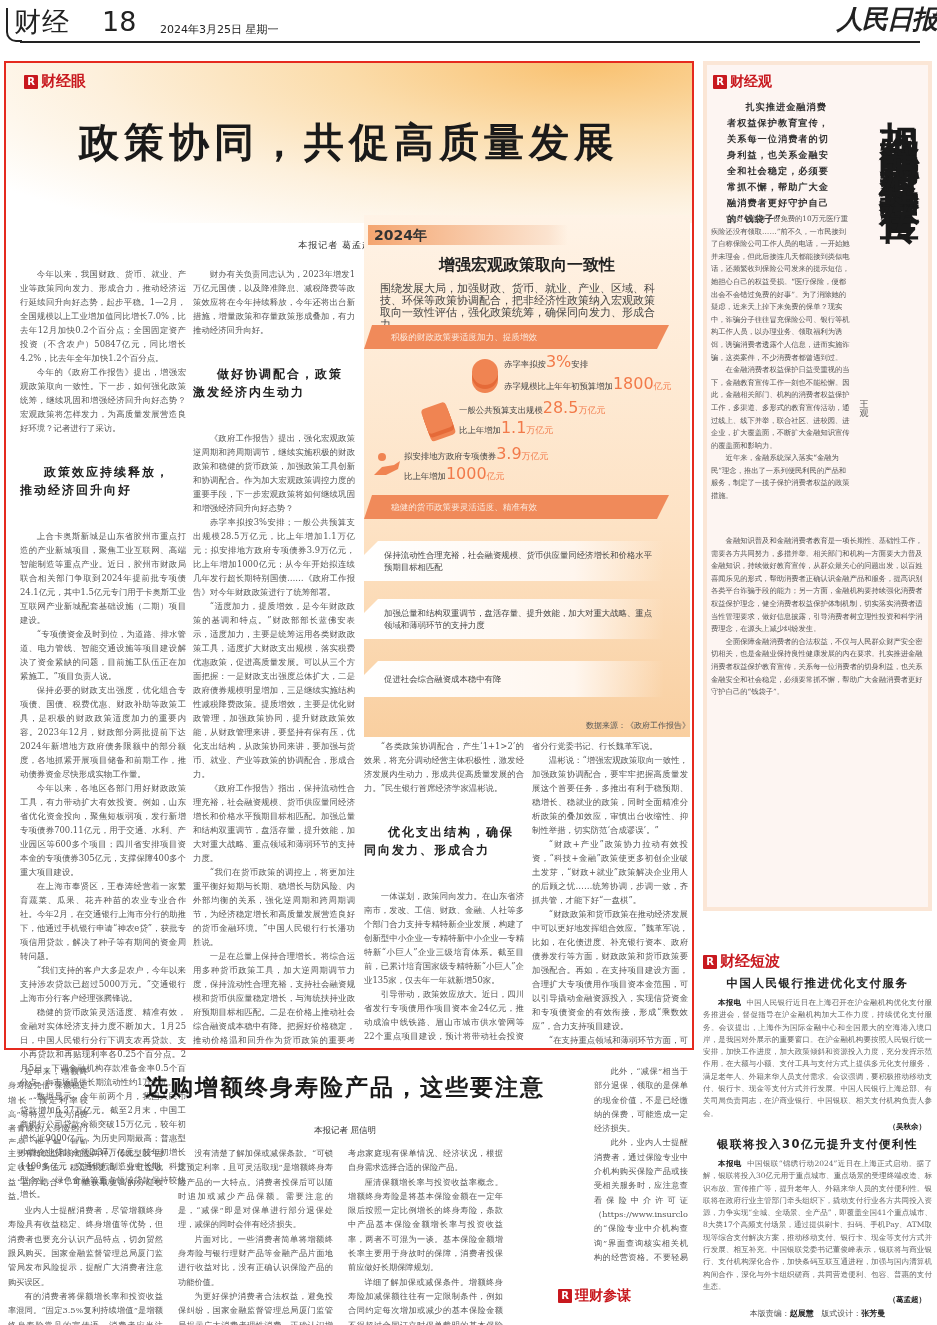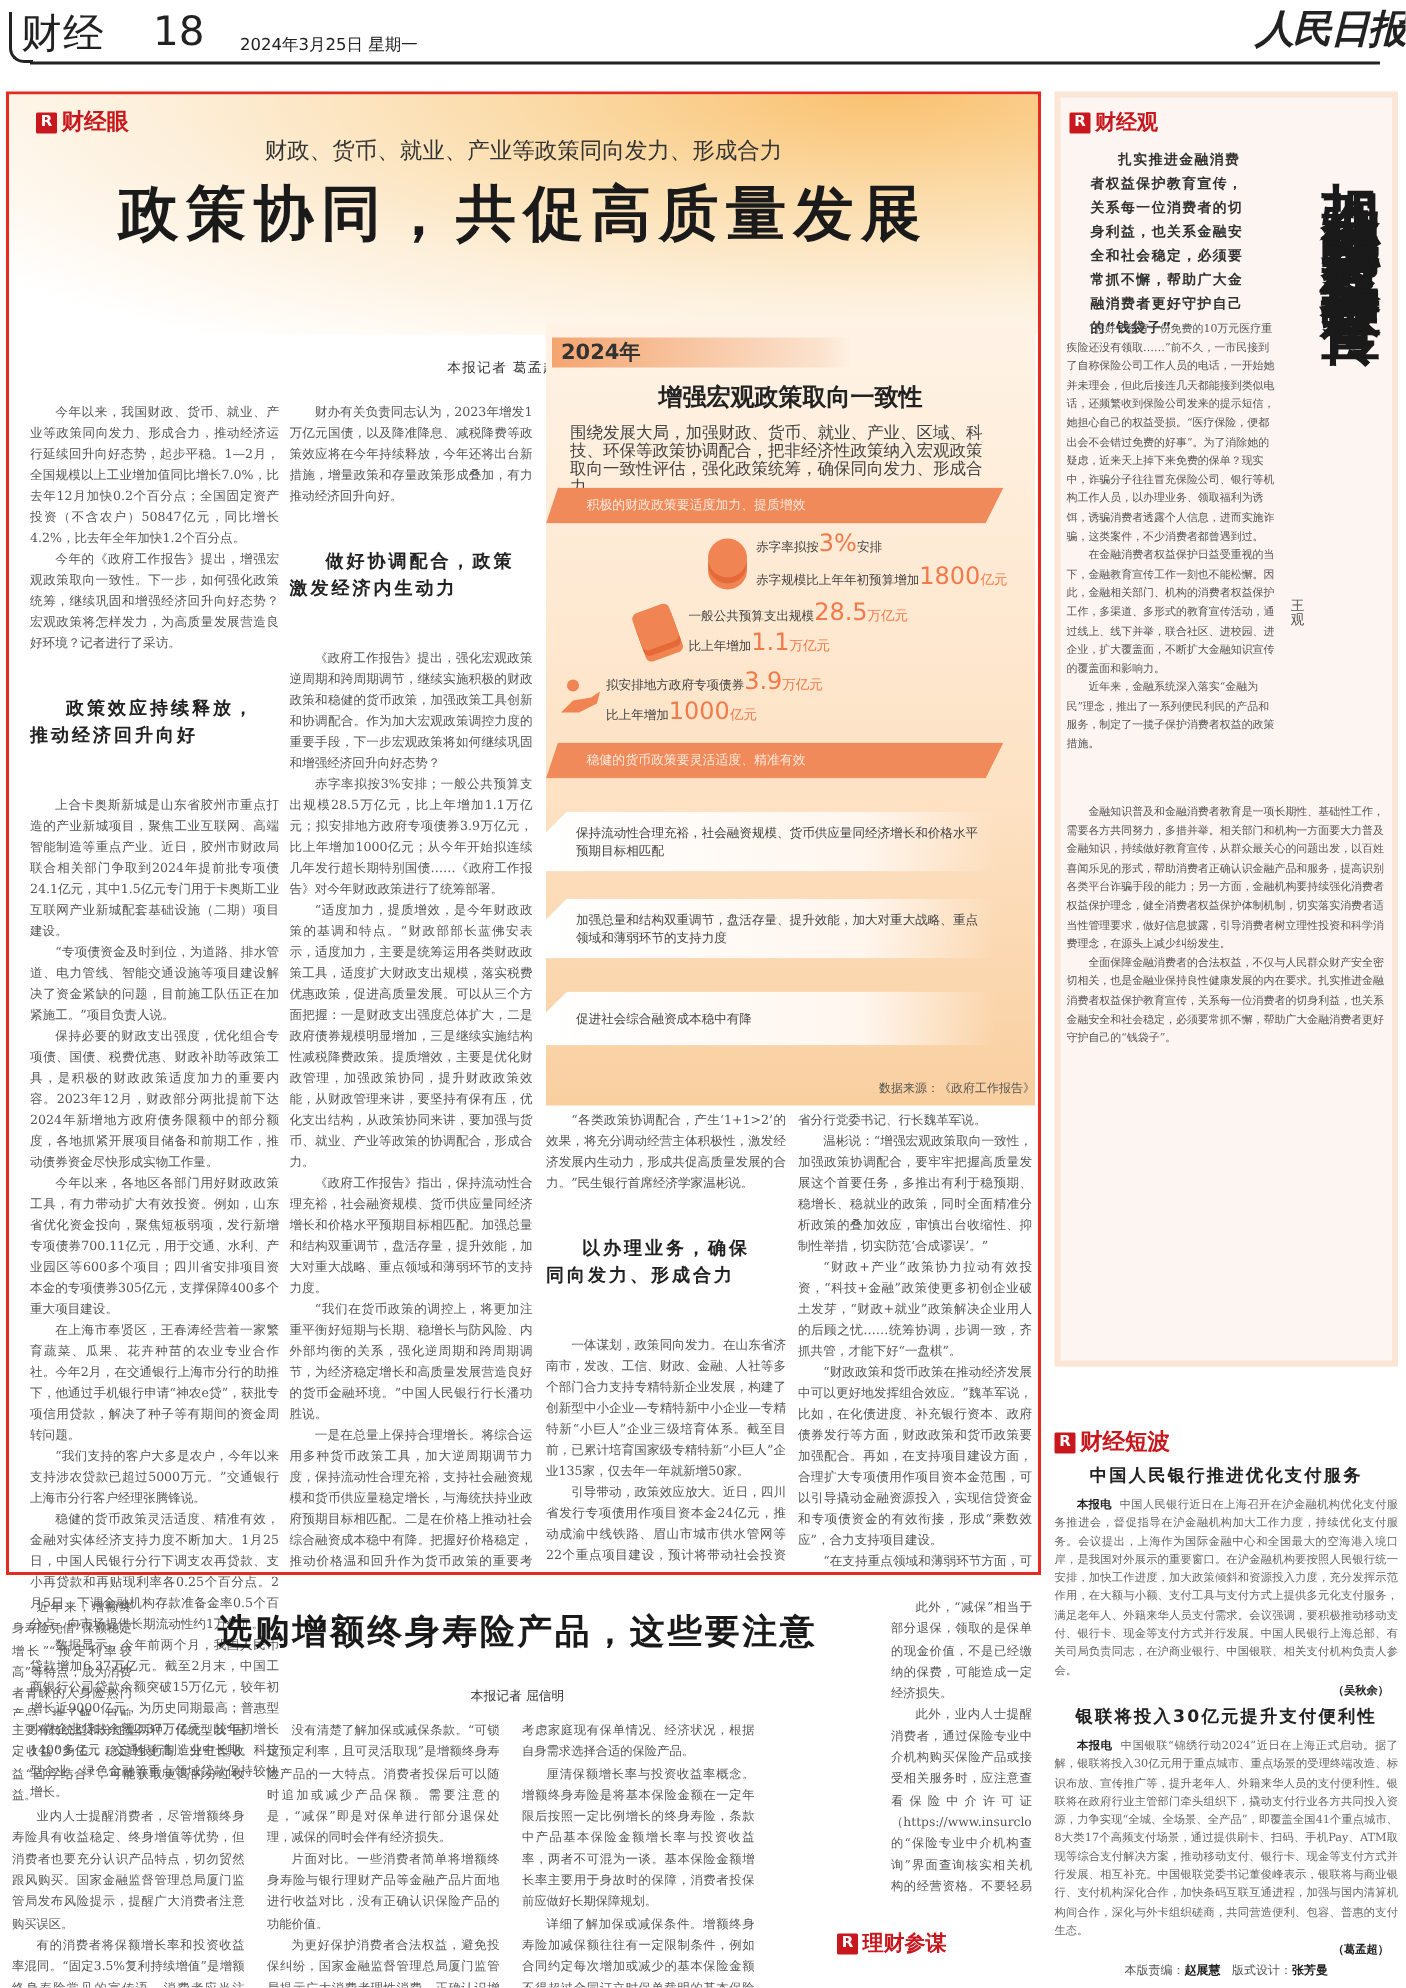--- a/index.html
+++ b/index.html
@@ -76,21 +76,20 @@
   <div class="rule"></div>
   <div class="logo">人民日报</div>
 </header>
 
 <section class="feature">
   <div class="hero"></div>
   <div class="kicker">
     <span class="rbox">R</span>
     <span>财经眼</span>
   </div>
-  <div class="subtitle">财政、货币、就业、产业等政策同向发力、形成合力</div>
   <h1 class="title">政策协同，共促高质量发展</h1>
   <div class="byline">本报记者  葛孟超  王  沛</div>
 
   <div class="col" style="left:14px;top:204px;width:166px">
     <p>今年以来，我国财政、货币、就业、产业等政策同向发力、形成合力，推动经济运行延续回升向好态势，起步平稳。1—2月，全国规模以上工业增加值同比增长7.0%，比去年12月加快0.2个百分点；全国固定资产投资（不含农户）50847亿元，同比增长4.2%，比去年全年加快1.2个百分点。</p>
     <p>今年的《政府工作报告》提出，增强宏观政策取向一致性。下一步，如何强化政策统筹，继续巩固和增强经济回升向好态势？宏观政策将怎样发力，为高质量发展营造良好环境？记者进行了采访。</p>
     <h3>
         <span style="text-indent:2em">政策效应持续释放，</span>
         <span>推动经济回升向好</span>
       </h3>
@@ -115,21 +114,21 @@
     <p>“适度加力，提质增效，是今年财政政策的基调和特点。”财政部部长蓝佛安表示，适度加力，主要是统筹运用各类财政政策工具，适度扩大财政支出规模，落实税费优惠政策，促进高质量发展。可以从三个方面把握：一是财政支出强度总体扩大，二是政府债券规模明显增加，三是继续实施结构性减税降费政策。提质增效，主要是优化财政管理，加强政策协同，提升财政政策效能，从财政管理来讲，要坚持有保有压，优化支出结构，从政策协同来讲，要加强与货币、就业、产业等政策的协调配合，形成合力。</p>
     <p>《政府工作报告》指出，保持流动性合理充裕，社会融资规模、货币供应量同经济增长和价格水平预期目标相匹配。加强总量和结构双重调节，盘活存量，提升效能，加大对重大战略、重点领域和薄弱环节的支持力度。</p>
     <p>“我们在货币政策的调控上，将更加注重平衡好短期与长期、稳增长与防风险、内外部均衡的关系，强化逆周期和跨周期调节，为经济稳定增长和高质量发展营造良好的货币金融环境。”中国人民银行行长潘功胜说。</p>
     <p>一是在总量上保持合理增长。将综合运用多种货币政策工具，加大逆周期调节力度，保持流动性合理充裕，支持社会融资规模和货币供应量稳定增长，与海统扶持业政府预期目标相匹配。二是在价格上推动社会综合融资成本稳中有降。把握好价格稳定，推动价格温和回升作为货币政策的重要考量，强化价格传导机制，三是在结构上提高支持实体经济效能。进一步推动货币政策与结构性政策配合，服务好做好金融五篇大文章，科技金融、绿色金融、普惠金融、养老金融、数字金融。</p>
 
   </div>
 
   <div class="col" style="left:358px;top:676px;width:160px;height:306px;overflow:hidden">
     <p>“各类政策协调配合，产生‘1+1&gt;2’的效果，将充分调动经营主体积极性，激发经济发展内生动力，形成共促高质量发展的合力。”民生银行首席经济学家温彬说。</p>
     <h3>
-        <span style="text-indent:2em">以办理业务，确保</span>
+        <span style="text-indent:2em">优化支出结构，确保</span>
         <span>同向发力、形成合力</span>
       </h3>
     <p>一体谋划，政策同向发力。在山东省济南市，发改、工信、财政、金融、人社等多个部门合力支持专精特新企业发展，构建了创新型中小企业—专精特新中小企业—专精特新“小巨人”企业三级培育体系。截至目前，已累计培育国家级专精特新“小巨人”企业135家，仅去年一年就新增50家。</p>
     <p>引导带动，政策效应放大。近日，四川省发行专项债用作项目资本金24亿元，推动成渝中线铁路、眉山市城市供水管网等22个重点项目建设，预计将带动社会投资约150亿元，较好发挥了财政资金的杠杆撬动作用。</p>
 
   </div>
 
   <div class="col" style="left:526px;top:676px;width:156px;height:306px;overflow:hidden">
     <p style="text-indent:0">省分行党委书记、行长魏革军说。</p>
     <p>温彬说：“增强宏观政策取向一致性，加强政策协调配合，要牢牢把握高质量发展这个首要任务，多推出有利于稳预期、稳增长、稳就业的政策，同时全面精准分析政策的叠加效应，审慎出台收缩性、抑制性举措，切实防范‘合成谬误’。”</p>

